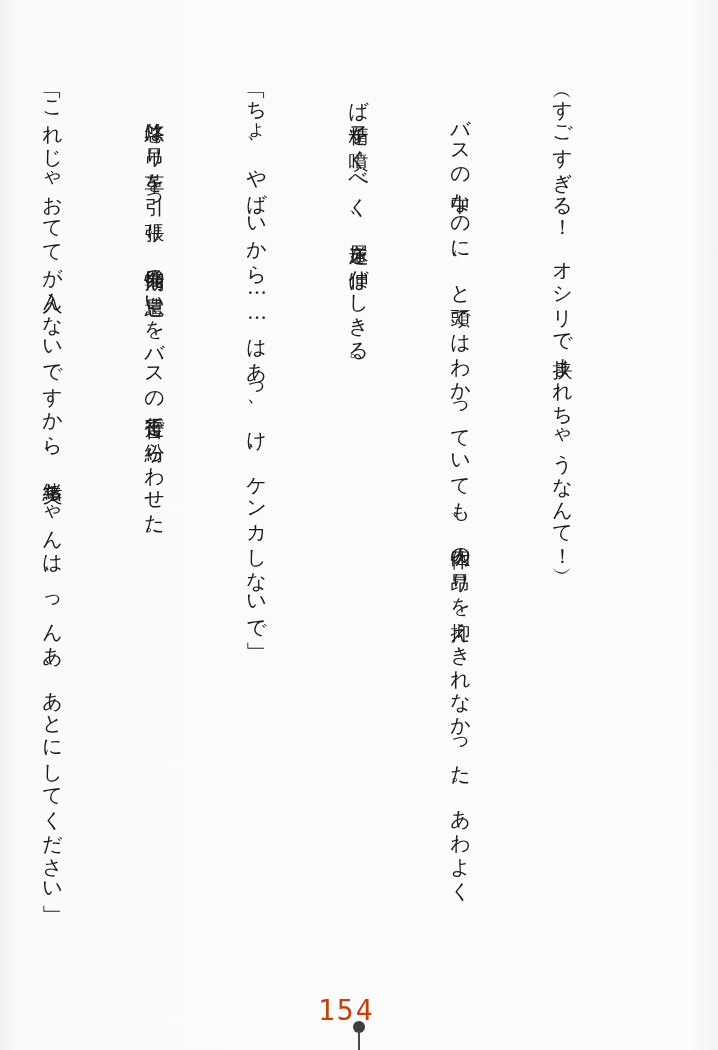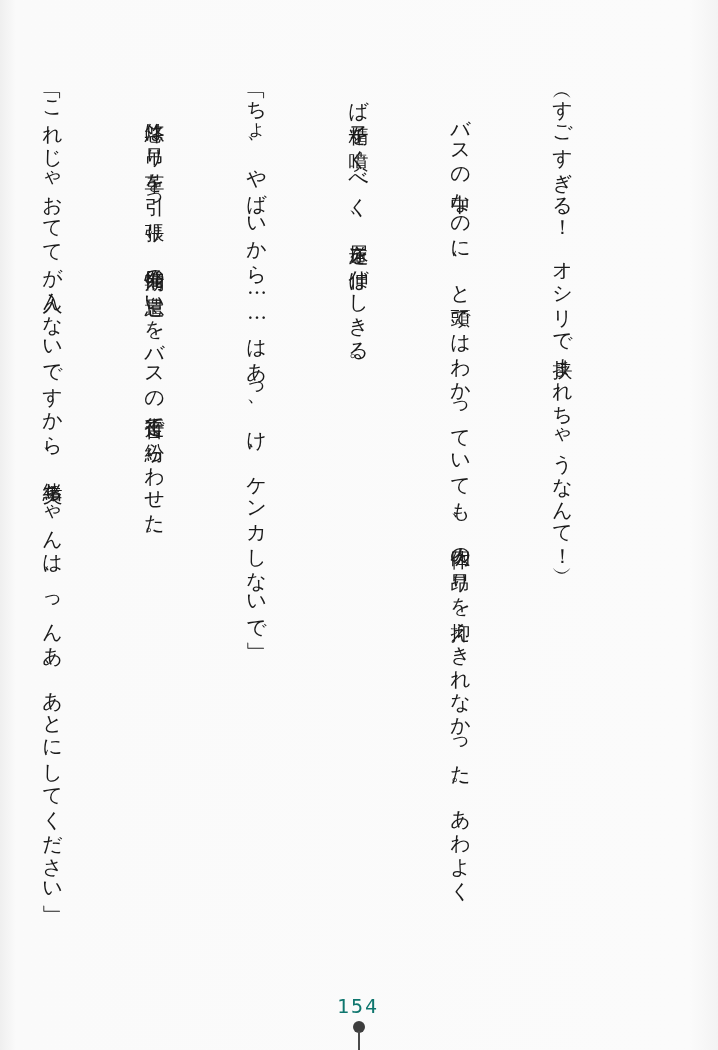--- a/index.html
+++ b/index.html
@@ -28,25 +28,24 @@
     white-space: pre;
   }
   .text-line {
     height: 862px;
   }
   .page-number {
     position: absolute;
     top: 994px;
     left: 318px;
     width: 80px;
-    text-align: center;
     font-family: "DejaVu Sans Mono", "Liberation Mono", monospace;
-    font-size: 20px;
+    font-size: 28px;
     letter-spacing: 2px;
-    color: #0f766e;
+    color: #c2410c;
   }
   .page-marker-dot {
     position: absolute;
     top: 1021px;
     left: 353px;
     width: 12px;
     height: 12px;
     border-radius: 50%;
     background: #3d3d3d;
   }

